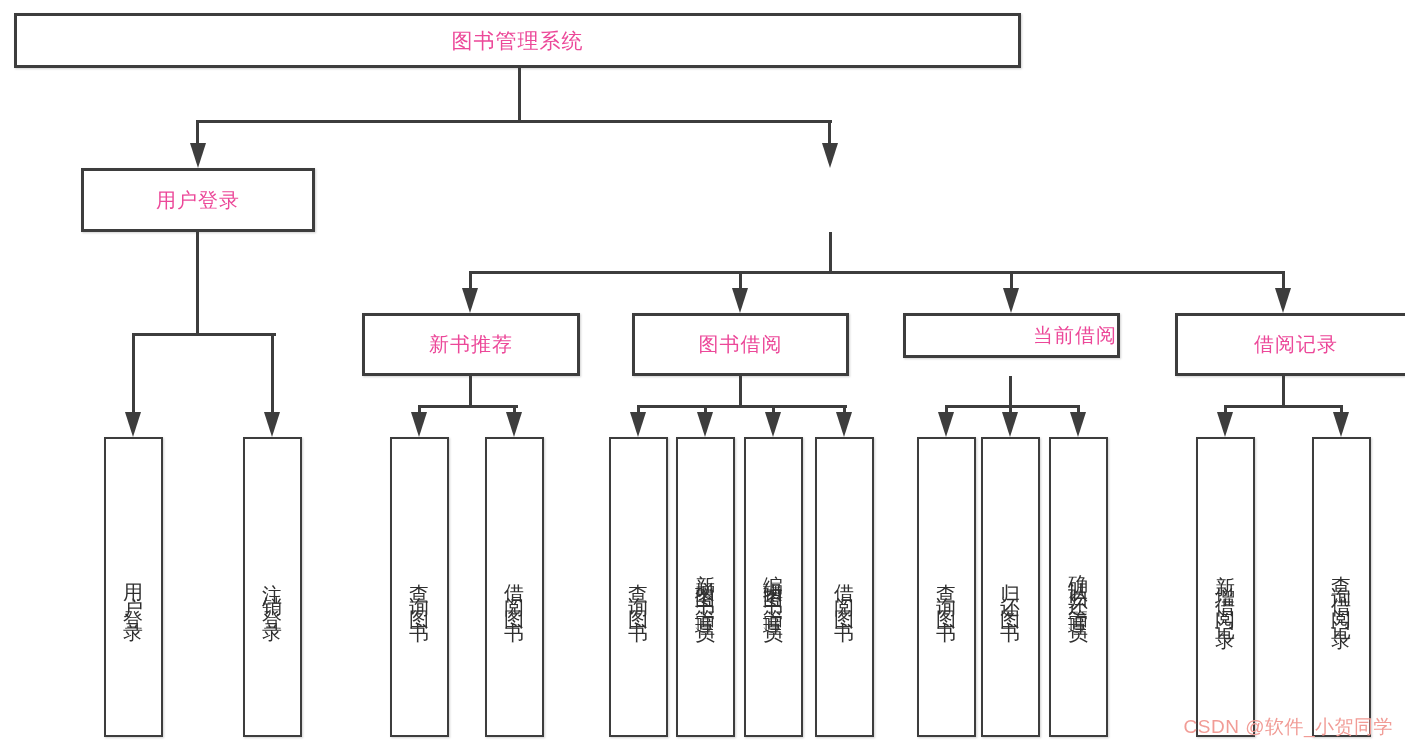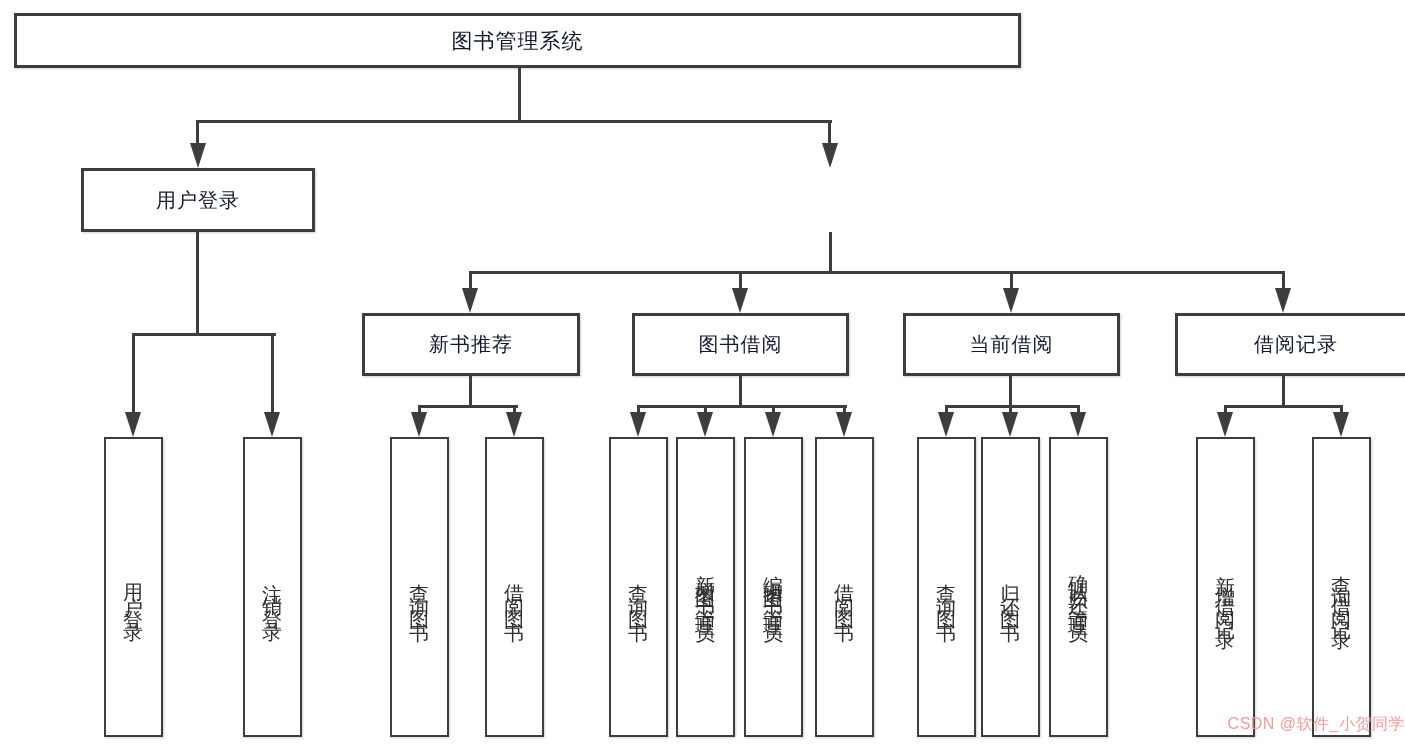--- a/index.html
+++ b/index.html
@@ -6,39 +6,39 @@
   .canvas{
     position:relative;width:1405px;height:747px;background:#ffffff;overflow:hidden;
     font-family:"Liberation Sans","DejaVu Sans",sans-serif;
   }
   .box{
     position:absolute;box-sizing:border-box;background:#ffffff;
     border:3px solid #3d3d3d;display:flex;align-items:center;justify-content:center;
     box-shadow:1px 1px 2px rgba(0,0,0,0.18);
   }
   .leafbox{border-width:2.5px;}
-  .hlabel{font-size:20px;color:#0f172a;letter-spacing:1px;white-space:nowrap;font-family:Liberation Mono, monospace;}
+  .hlabel{font-size:20px;color:#ec4899;letter-spacing:1px;white-space:nowrap;font-family:Liberation Mono, monospace;}
   .root .hlabel{font-size:21px;}
   .vtext{
     writing-mode:vertical-rl;text-orientation:mixed;
     font-size:20px;color:#2f2f2f;line-height:1;white-space:nowrap;
   }
   .sp-lg{letter-spacing:13px;padding-top:13px;}
   .sp-md{letter-spacing:11px;padding-top:11px;}
   .sp-sm{letter-spacing:7px;padding-top:7px;}
   .vline{position:absolute;width:3px;background:#3d3d3d;}
   .hline{position:absolute;height:3px;background:#3d3d3d;}
   .arrow{
     position:absolute;width:0;height:0;
     border-left:8px solid transparent;border-right:8px solid transparent;
     border-top:25px solid #3d3d3d;
   }
   .watermark{
-    position:absolute;right:0;top:714px;z-index:5;
-    font-size:16px;color:#f19c96;letter-spacing:0.5px;white-space:nowrap;
+    position:absolute;right:12px;top:714px;z-index:5;
+    font-size:19px;color:#f19c96;letter-spacing:0.5px;white-space:nowrap;
   }
 </style>
 </head>
 <body>
 
 <div class="canvas">
 
   <div class="box root" style="left:14px;top:13px;width:1007px;height:55px;">
     <span class="hlabel">图书管理系统</span>
   </div>
@@ -46,21 +46,21 @@
   <div class="box" style="left:81px;top:168px;width:234px;height:64px;">
     <span class="hlabel">用户登录</span>
   </div>
 
   <div class="box" style="left:632px;top:313px;width:217px;height:63px;">
     <span class="hlabel">图书借阅</span>
   </div>
   <div class="box" style="left:362px;top:313px;width:218px;height:63px;">
     <span class="hlabel">新书推荐</span>
   </div>
-  <div class="box" style="left:903px;top:313px;width:217px;height:63px;">
+  <div class="box" style="left:903px;top:313px;width:217px;height:45px;justify-content:flex-end;">
     <span class="hlabel">当前借阅</span>
   </div>
   <div class="box" style="left:1175px;top:313px;width:242px;height:63px;">
     <span class="hlabel">借阅记录</span>
   </div>
 
   <div class="box leafbox" style="left:104px;top:437px;width:59px;height:300px;">
     <span class="vtext sp-lg">用户登录</span>
   </div>
   <div class="box leafbox" style="left:243px;top:437px;width:59px;height:300px;">

